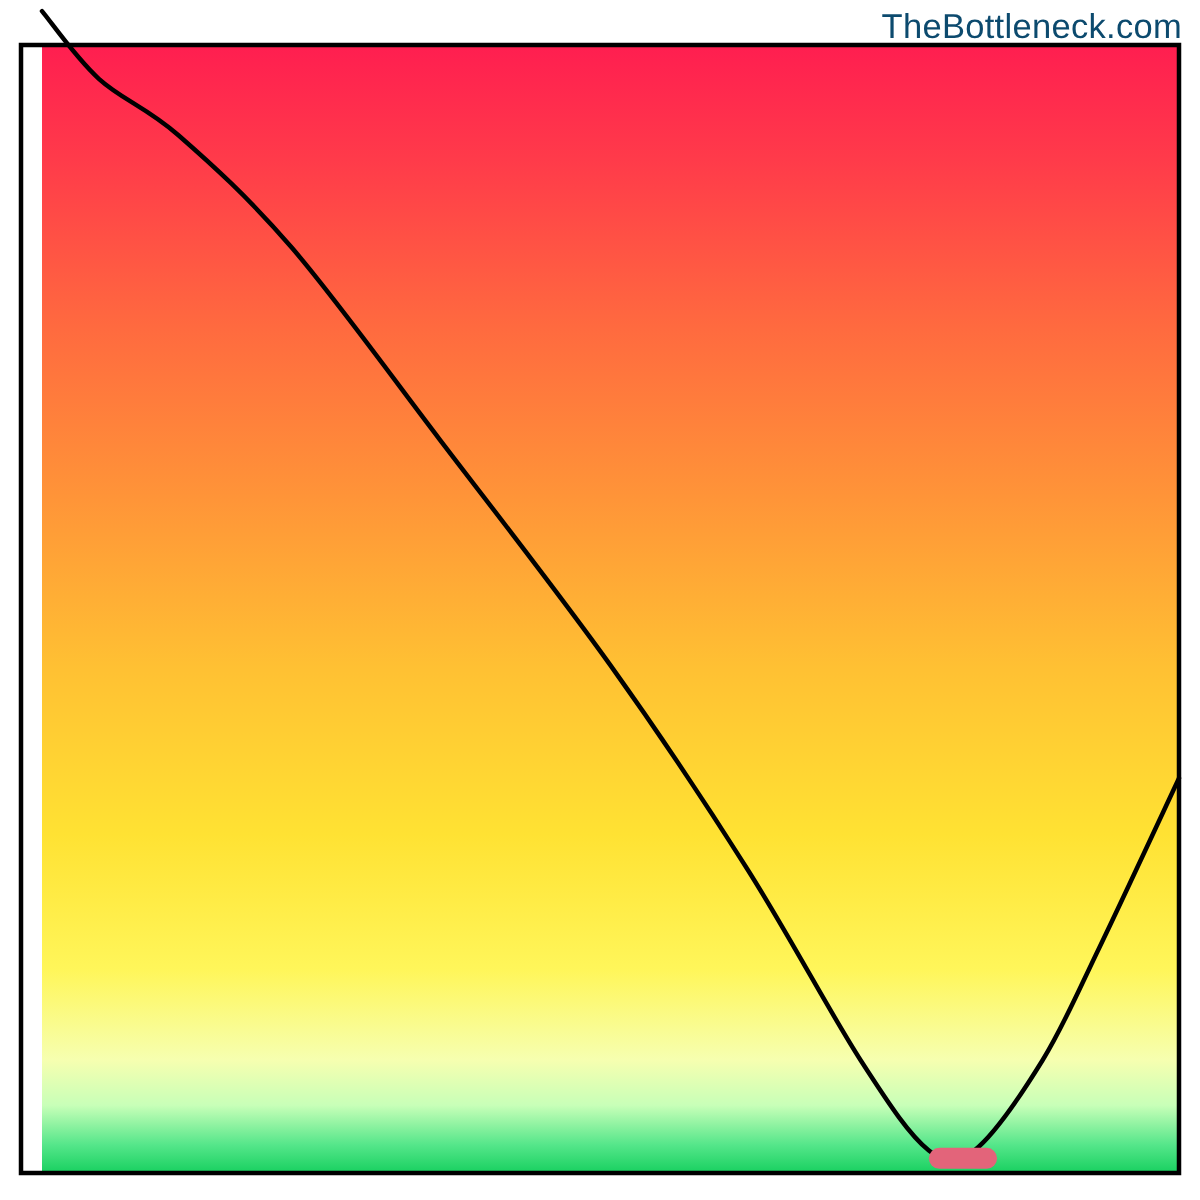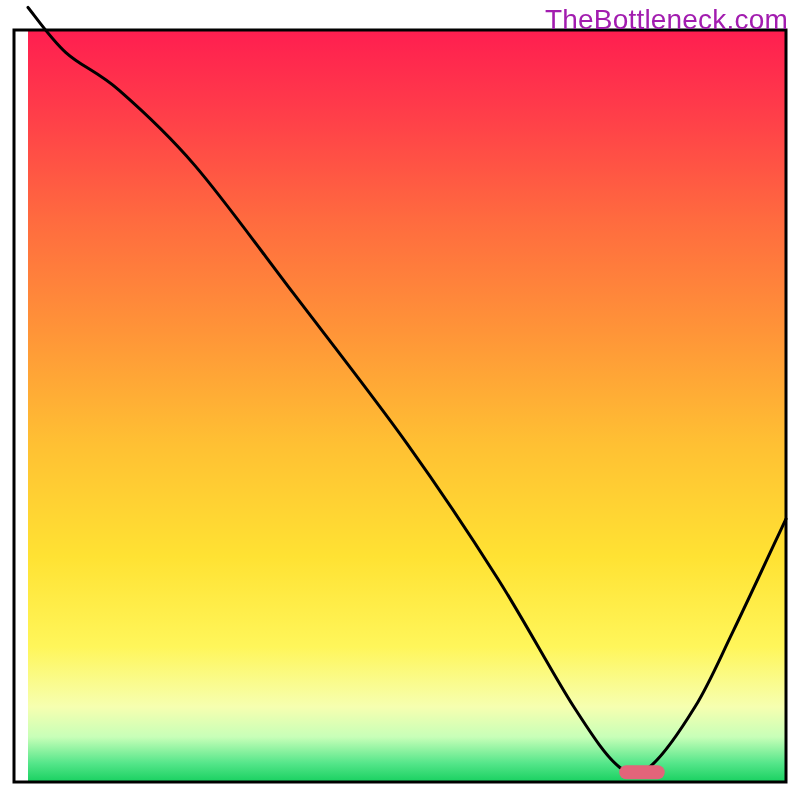--- a/index.html
+++ b/index.html
@@ -12,22 +12,22 @@
   }
   .container {
     position: relative;
     width: 800px;
     height: 800px;
   }
   .watermark {
     position: absolute;
     top: 4px;
     right: 12px;
-    color: #a21caf;
-    font-size: 28px;
+    color: #0c4a6e;
+    font-size: 23px;
     font-weight: 500;
     letter-spacing: 0.2px;
     z-index: 10;
   }
   svg.chart {
     position: absolute;
     top: 0;
     left: 0;
     width: 800px;
     height: 800px;

